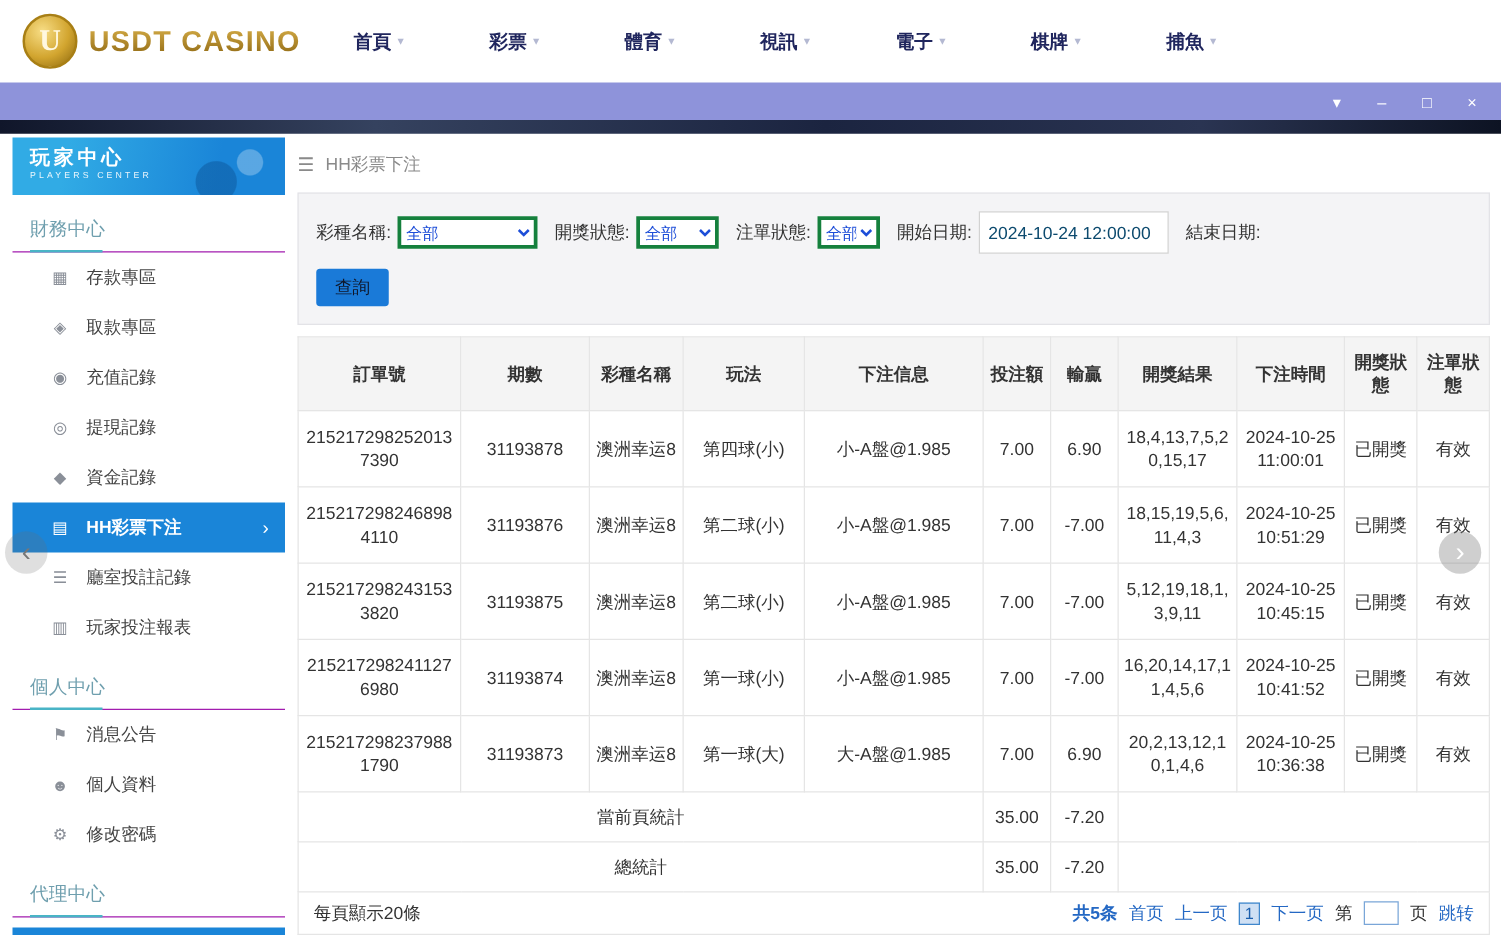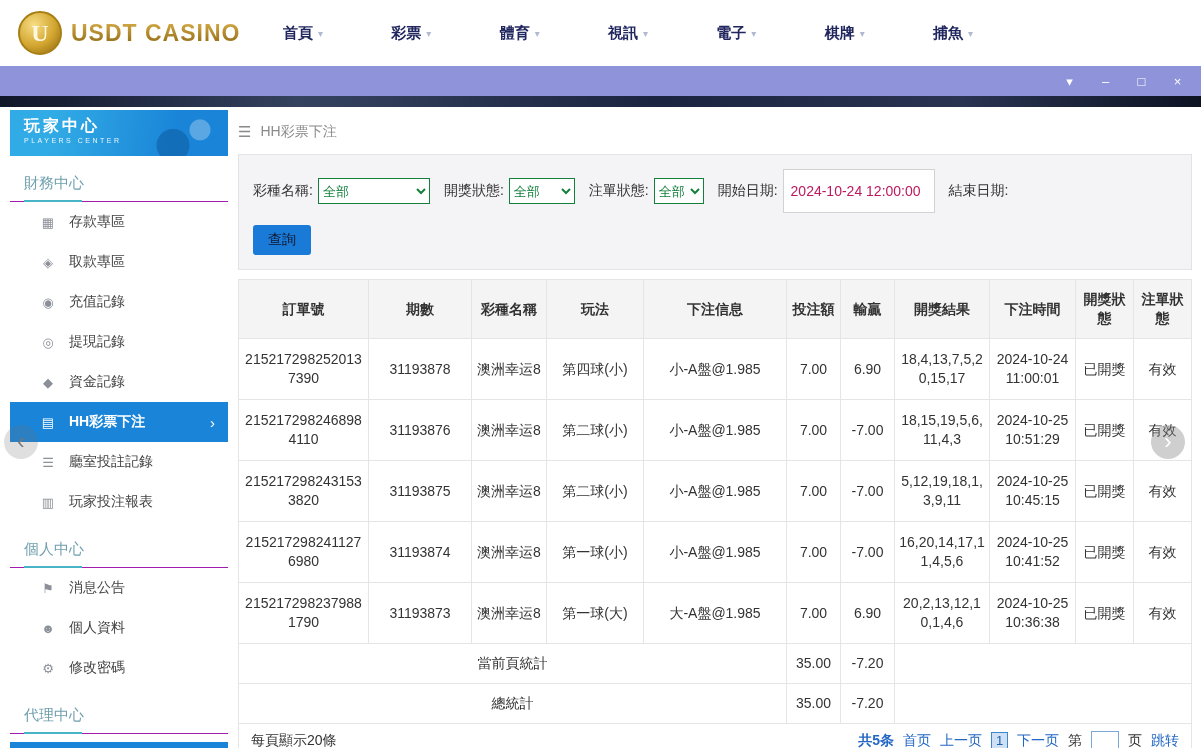--- a/index.html
+++ b/index.html
@@ -55,26 +55,26 @@
 
   
   .main { flex:1; padding-left:10px; }
   .breadcrumb { height:44px; display:flex; align-items:center; gap:9px; color:#8a8a8a; font-size:14px; }
   .menu-icon { font-size:15px; color:#8a8a8a; }
 
   .filter-box { background:#f4f4f6; border:1px solid #e3e3e7; padding:14px; }
   .filter-row { display:flex; align-items:center; font-size:14px; color:#333; white-space:nowrap; }
   .flabel { margin-right:5px; }
   .fgroup { display:flex; align-items:center; margin-right:14px; }
-  select { height:26px; border:1px solid #15803d; background:#fff; font-size:13px; color:#15803d;
+  select { height:26px; border:3px solid #15803d; background:#fff; font-size:13px; color:#1d4ed8;
     font-family:inherit; }
   .sel-lottery { width:112px; }
   .sel-draw { width:66px; }
   .sel-order { width:50px; }
-  .date-input { height:44px; width:152px; border:1px solid #d2d2d2; padding:0 7px; font-size:14px; color:#be185d;
+  .date-input { height:34px; width:152px; border:1px solid #d2d2d2; padding:0 7px; font-size:14px; color:#0c4a6e;
     font-family:inherit; background:#fff; }
   .btn-row { margin-top:12px; }
   .query-btn { background:#1a7ad8; color:#0f172a; border:none; width:58px; height:30px; border-radius:3px;
     font-size:14px; cursor:pointer; font-family:inherit; }
 
   .table-box { margin-top:9px; }
   table { width:100%; border-collapse:collapse; table-layout:fixed; font-size:14px; color:#333; }
   th,td { border:1px solid #e5e5e5; text-align:center; word-break:break-all; line-height:19px; }
   th { background:#f4f4f4; font-weight:700; padding:10px 2px; font-size:14px; }
   tbody td { padding:11px 4px; }
@@ -277,21 +277,21 @@
         <tbody>
             <tr>
               <td>2152172982520137390</td>
               <td>31193878</td>
               <td>澳洲幸运8</td>
               <td>第四球(小)</td>
               <td>小-A盤@1.985</td>
               <td>7.00</td>
               <td>6.90</td>
               <td>18,4,13,7,5,20,15,17</td>
-              <td>2024-10-24 11:00:01</td>
+              <td>2024-10-25 11:00:01</td>
               <td>已開獎</td>
               <td>有效</td>
             </tr>
             <tr>
               <td>2152172982468984110</td>
               <td>31193876</td>
               <td>澳洲幸运8</td>
               <td>第二球(小)</td>
               <td>小-A盤@1.985</td>
               <td>7.00</td>

